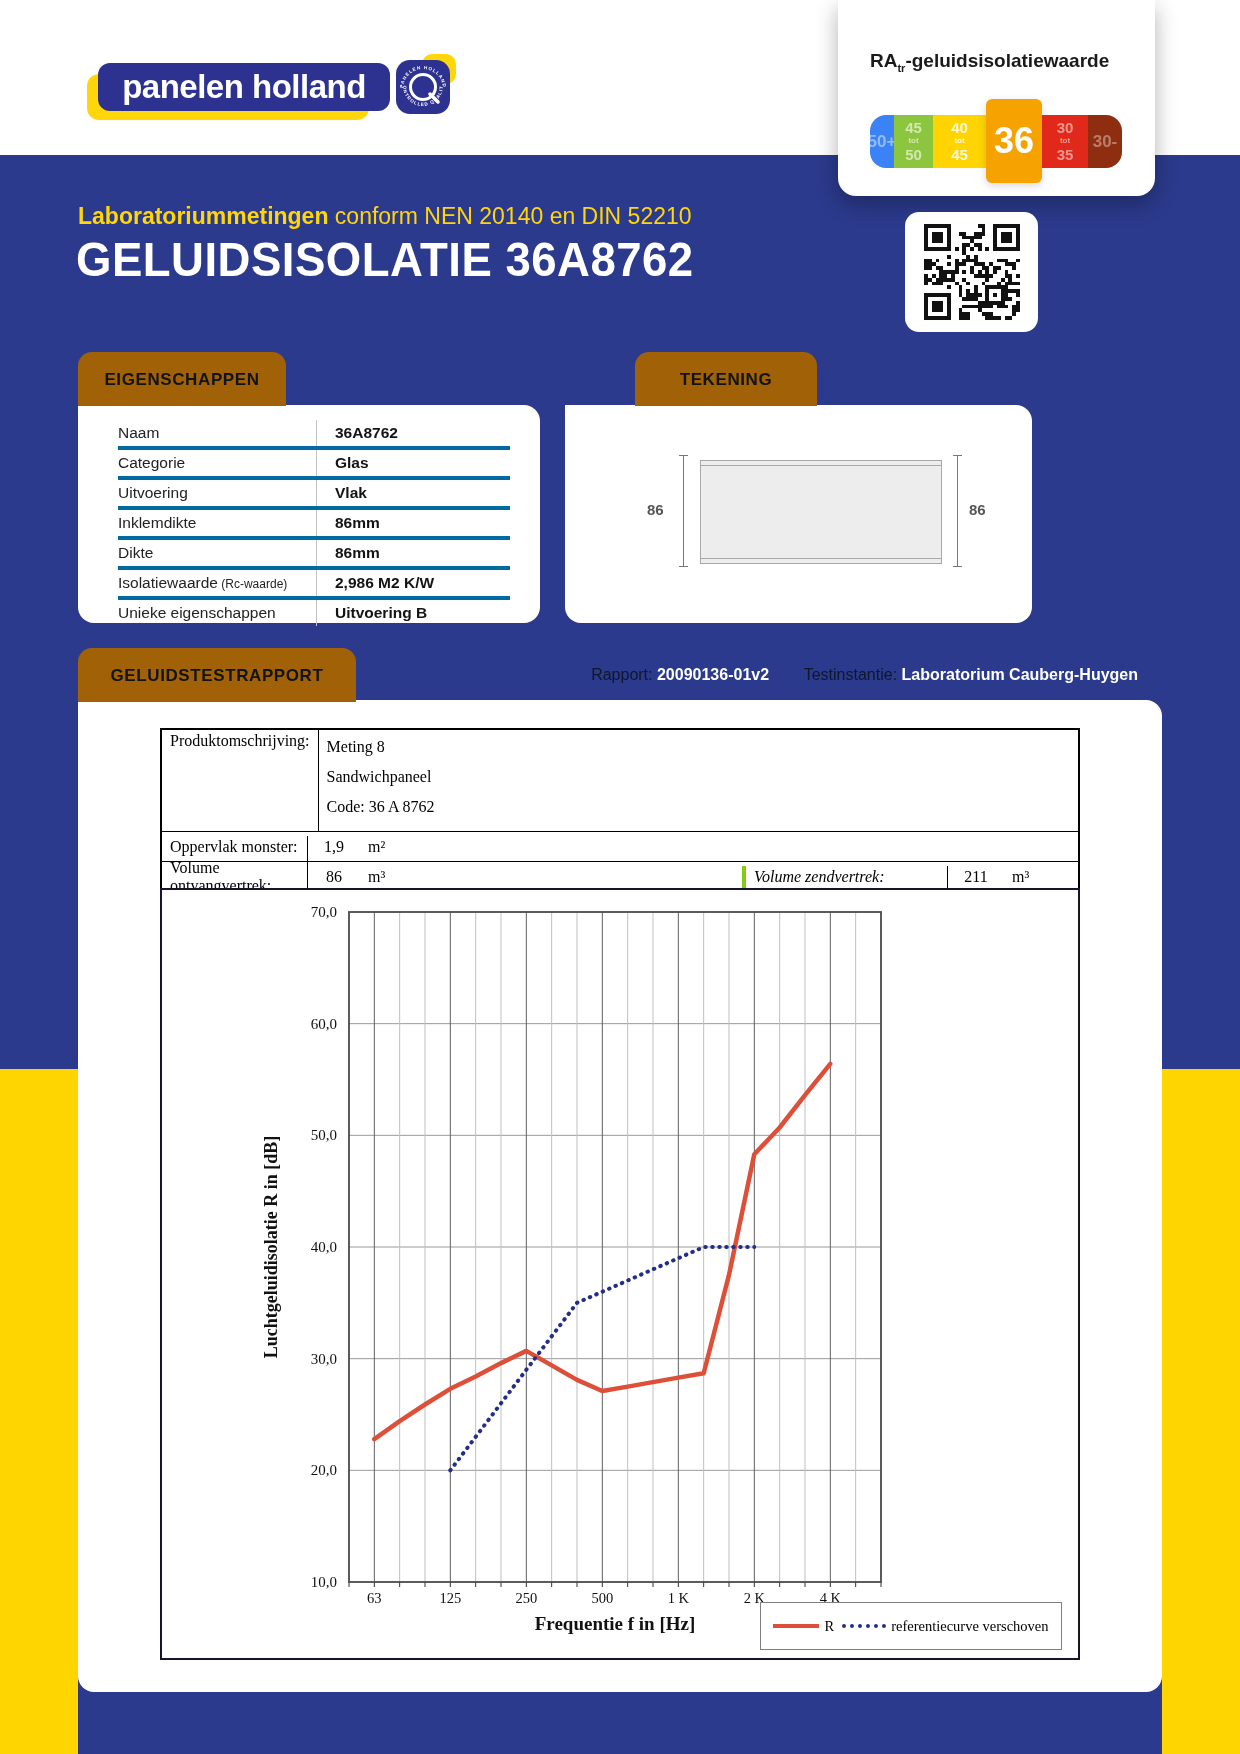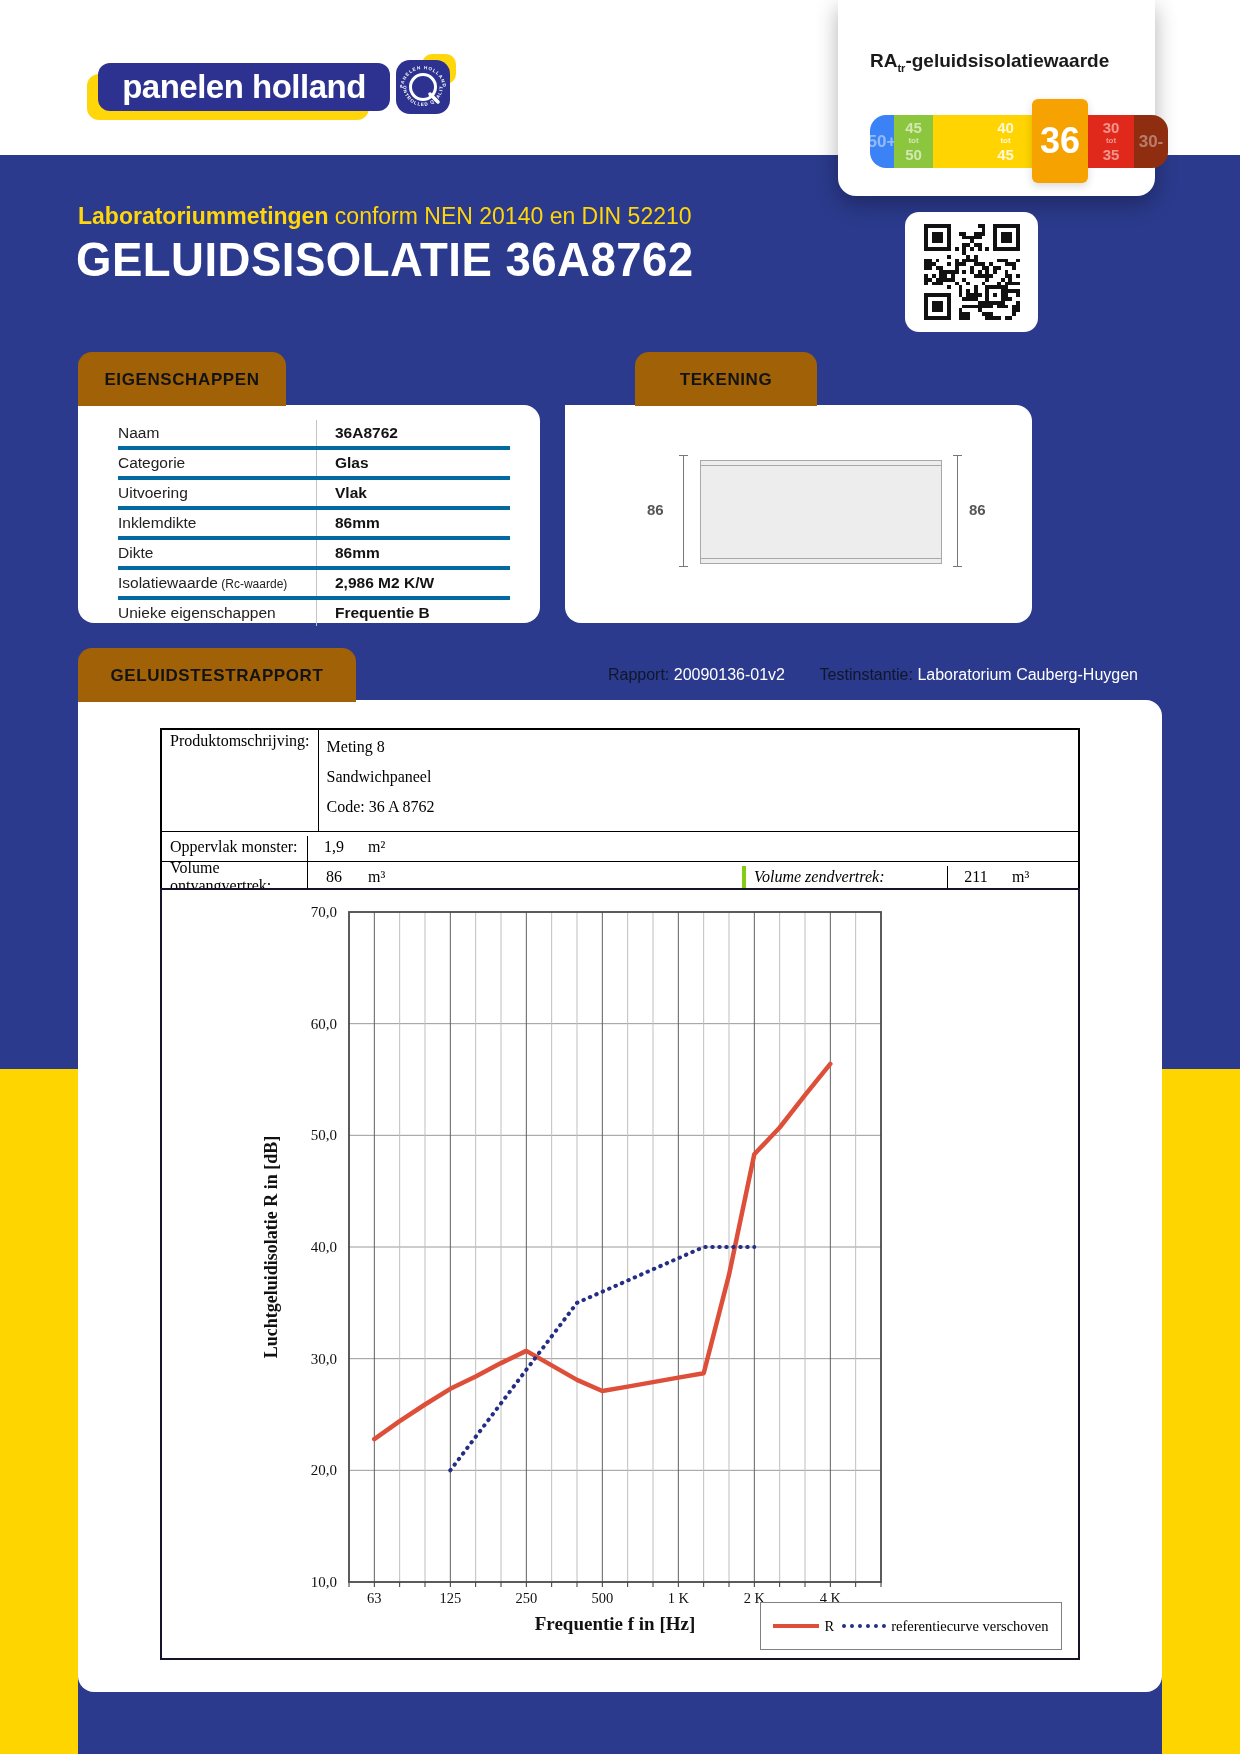--- a/index.html
+++ b/index.html
@@ -68,21 +68,21 @@
   .panel-rect::after{bottom:4px;}
   .dim-line{position:absolute;top:50px;width:1px;height:112px;background:#777;}
   .dim-line::before,.dim-line::after{content:"";position:absolute;left:-4px;width:9px;height:1px;background:#777;}
   .dim-line::before{top:0;}
   .dim-line::after{bottom:0;}
   .dim-label{position:absolute;top:96px;font-size:15px;color:#555;font-weight:bold;}
 
   
   .rapport-info{position:absolute;left:400px;top:666px;width:738px;text-align:right;font-size:16px;white-space:nowrap;}
   .ri-label{color:#0f172a;}
-  .ri-value{color:#fff;font-weight:normal;text-align:right;}
+  .ri-value{color:#fff;font-weight:bold;text-align:right;}
   .ri-gap{display:inline-block;width:26px;}
 
   
   .report-card{position:absolute;left:78px;top:700px;width:1084px;height:992px;background:#fff;border-radius:0 16px 16px 16px;z-index:1;}
   .report-table{position:absolute;left:82px;top:28px;width:920px;border:2px solid #000;box-sizing:border-box;
     font-family:"Liberation Serif",serif;font-size:16px;color:#000;}
   .rt-row{display:flex;border-top:1px solid #000;}
   .rt-row:first-child{border-top:none;}
   .rt-c{padding:2px 8px;box-sizing:border-box;}
   .rt-label{flex:0 0 146px;border-right:1px solid #000;}
@@ -144,21 +144,21 @@
     </div>
     <div class="rating-scale">
         <div class="scale-block" style="background: #3b82f6; width: 24px; color: rgba(255, 255, 255, 0.45);">
           <span class="sb-one">50+</span>
         </div>
         <div class="scale-block" style="background: rgb(140, 198, 62); width: 39px; color: rgba(255, 255, 255, 0.6);">
           <span class="sb-num">45</span>
           <span class="sb-tot">tot</span>
           <span class="sb-num">50</span>
         </div>
-        <div class="scale-block" style="background: rgb(255, 212, 0); width: 53px; color: rgba(255, 255, 255, 0.85); padding-left: 46px;">
+        <div class="scale-block" style="background: rgb(255, 212, 0); width: 53px; color: rgba(255, 255, 255, 0.85);">
           <span class="sb-num">40</span>
           <span class="sb-tot">tot</span>
           <span class="sb-num">45</span>
         </div>
         <div class="scale-block active" style="background: rgb(246, 162, 0); width: 56px; color: rgb(255, 255, 255);">
           <span class="sb-active">36</span>
         </div>
         <div class="scale-block" style="background: rgb(224, 41, 27); width: 46px; color: rgba(255, 255, 255, 0.5);">
           <span class="sb-num">30</span>
           <span class="sb-tot">tot</span>
@@ -489,21 +489,21 @@
         <div class="prop-row">
           <span class="prop-label">Dikte</span>
           <span class="prop-value">86mm</span>
         </div>
         <div class="prop-row">
           <span class="prop-label">Isolatiewaarde<span class="prop-label-small"> (Rc-waarde)</span></span>
           <span class="prop-value">2,986 M2 K/W</span>
         </div>
         <div class="prop-row">
           <span class="prop-label">Unieke eigenschappen</span>
-          <span class="prop-value">Frequentie B</span>
+          <span class="prop-value">Uitvoering B</span>
         </div>
       </div>
   </div>
 
   <div class="tab" style="left:635px;top:352px;width:182px;">TEKENING</div>
   <div class="card" style="left:565px;top:405px;width:467px;height:218px;">
     <div class="panel-rect"></div>
     <div class="dim-line" style="left:118px;"></div>
     <div class="dim-line" style="left:392px;"></div>
     <div class="dim-label" style="left:82px;">86</div>

